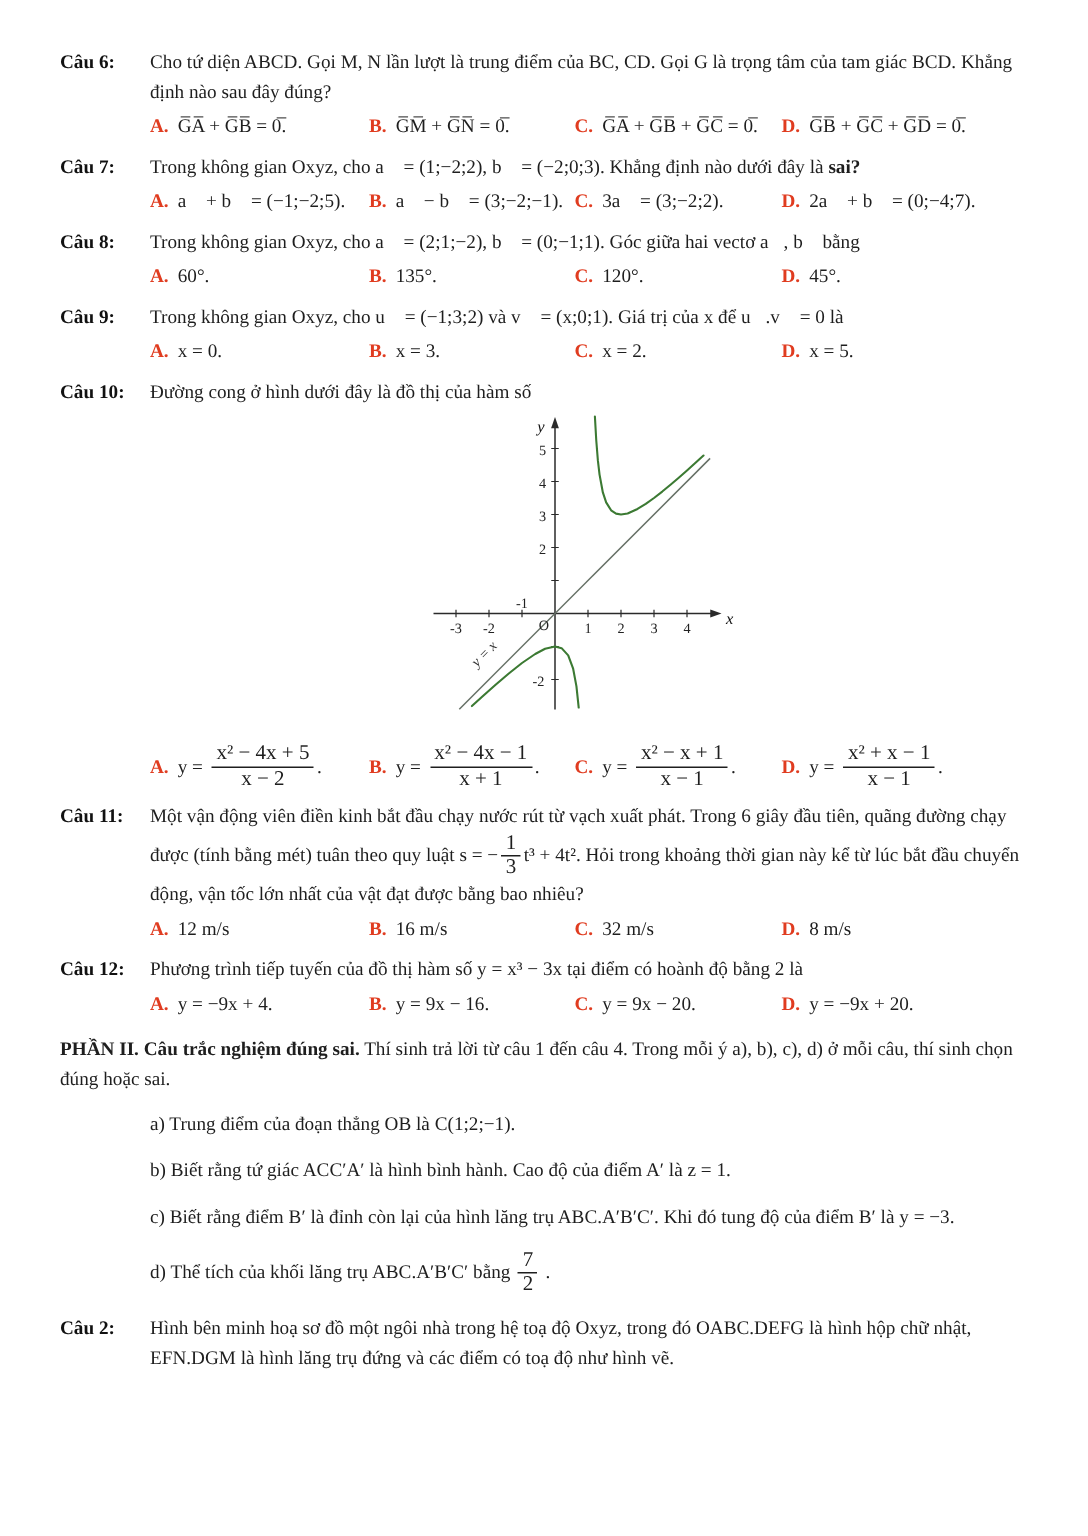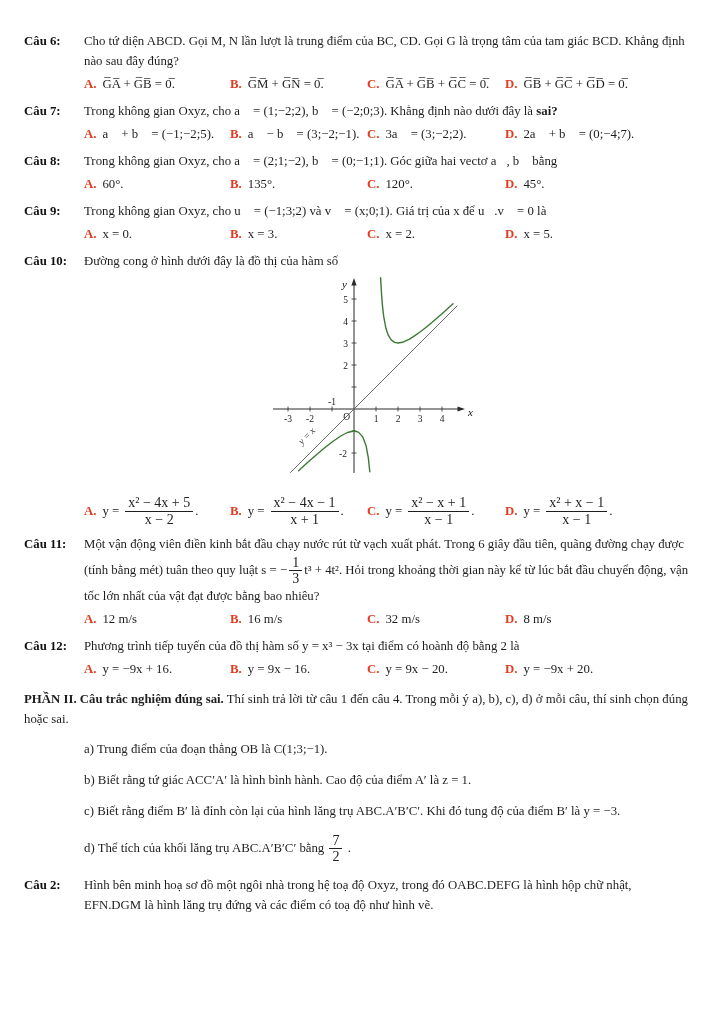--- a/index.html
+++ b/index.html
@@ -2,21 +2,21 @@
 <html style="--red: #e03c20; --curve: #3c7a33;"><head>
 <meta charset="utf-8">
 <style>
   *{margin:0;padding:0;box-sizing:border-box}
   html,body{width:725px}
   body{
     height:1024px;background:#ffffff;color:#1e1e1e;
     font-family:"Liberation Serif","DejaVu Serif",serif;
     font-size:12.8px;line-height:1.56;overflow:hidden;
   }
-  .page{padding:32px 36px 0 24px}
+  .page{padding:32px 36px 0 40px}
   .q{display:flex;margin-bottom:7px}
   .q-label{flex:0 0 60px;font-weight:bold;color:#111}
   .q-body{flex:1;min-width:0}
   .q-text{margin:0}
   .opts{display:grid;grid-template-columns:146px 137px 138px 1fr;margin-top:3px}
   .opt{white-space:nowrap}
   .letter{color:var(--red,#e03c20);font-weight:bold;padding-right:6px}
   .part2{margin:10px 0 10px 0}
   .sub{margin:0 0 11px 60px}
   .frac{display:inline-block;vertical-align:middle;text-align:center;line-height:1.12;font-size:14px;margin:0 2px}
@@ -195,31 +195,31 @@
         <span class="opt"><span class="letter">D.</span><span>8 m/s</span></span>
       </div>
     </div>
   </section>
 
   <section class="q">
     <div class="q-label">Câu 12:</div>
     <div class="q-body">
       <p class="q-text">Phương trình tiếp tuyến của đồ thị hàm số y = x³ − 3x tại điểm có hoành độ bằng 2 là</p>
       <div class="opts">
-        <span class="opt"><span class="letter">A.</span><span>y = −9x + 16.</span></span>
+        <span class="opt"><span class="letter">A.</span><span>y = −9x + 4.</span></span>
         <span class="opt"><span class="letter">B.</span><span>y = 9x − 16.</span></span>
         <span class="opt"><span class="letter">C.</span><span>y = 9x − 20.</span></span>
         <span class="opt"><span class="letter">D.</span><span>y = −9x + 20.</span></span>
       </div>
     </div>
   </section>
 
   <p class="part2"><b>PHẦN II. Câu trắc nghiệm đúng sai.</b><span> Thí sinh trả lời từ câu 1 đến câu 4. Trong mỗi ý a), b), c), d) ở mỗi câu, thí sinh chọn đúng hoặc sai.</span></p>
 
-  <p class="sub">a) Trung điểm của đoạn thẳng OB là C(1;3;−1).</p>
+  <p class="sub">a) Trung điểm của đoạn thẳng OB là C(1;2;−1).</p>
   <p class="sub">b) Biết rằng tứ giác ACC′A′ là hình bình hành. Cao độ của điểm A′ là z = 1.</p>
   <p class="sub">c) Biết rằng điểm B′ là đỉnh còn lại của hình lăng trụ ABC.A′B′C′. Khi đó tung độ của điểm B′ là y = −3.</p>
   <p class="sub"><span>d) Thể tích của khối lăng trụ ABC.A′B′C′ bằng </span><span class="frac"><span class="num">7</span><span class="den">2</span></span><span> .</span></p>
 
   <section class="q">
     <div class="q-label">Câu 2:</div>
     <div class="q-body">
       <p class="q-text">Hình bên minh hoạ sơ đồ một ngôi nhà trong hệ toạ độ Oxyz, trong đó OABC.DEFG là hình hộp chữ nhật, EFN.DGM là hình lăng trụ đứng và các điểm có toạ độ như hình vẽ.</p>
     </div>
   </section>

